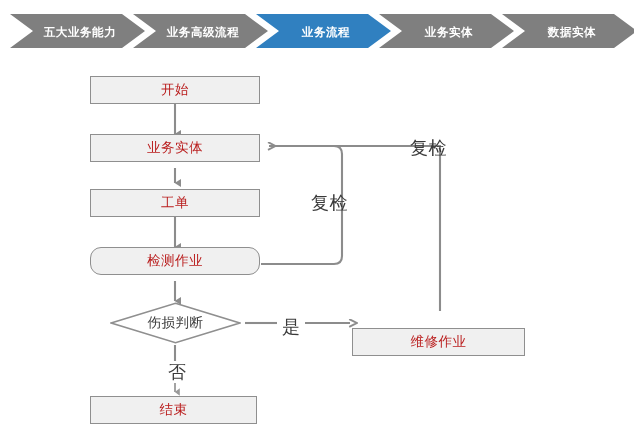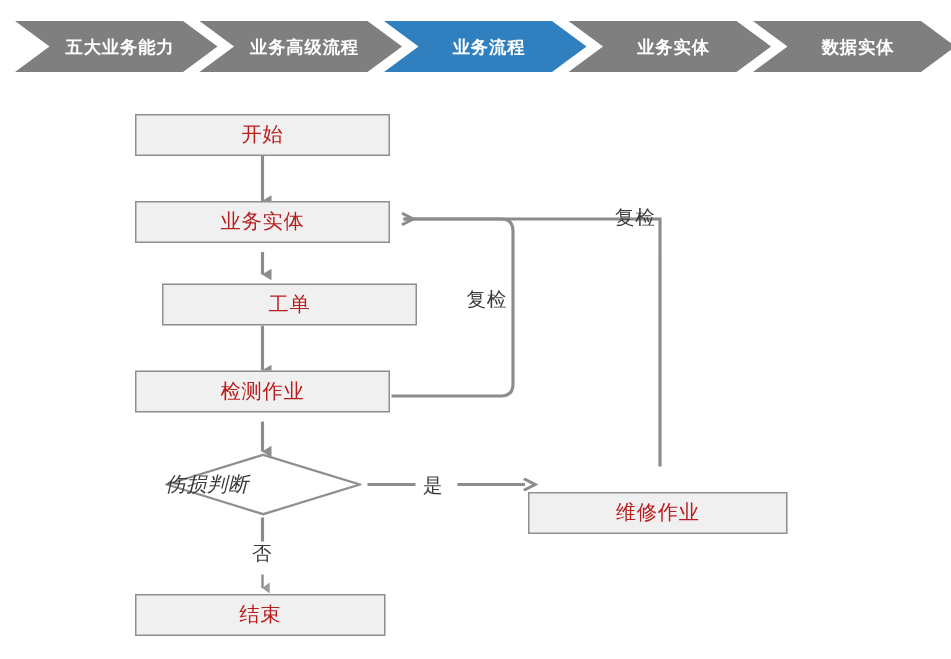--- a/index.html
+++ b/index.html
@@ -54,32 +54,32 @@
     color: #b91c1c;
     letter-spacing: 0.5px;
   }
 
   .diamond-wrap {
     position: absolute;
   }
   .diamond-label {
     position: absolute;
     width: 100%;
+    text-align: center;
     top: 50%;
     transform: translateY(-50%);
     font-size: 13.5px;
     color: #3a3a3a;
     letter-spacing: 0.5px;
     pointer-events: none;
-    font-style: italic;
   }
 
   .edge-label {
     position: absolute;
-    font-size: 13px;
+    font-size: 18px;
     color: #3a3a3a;
     letter-spacing: 0.5px;
     white-space: nowrap;
   }
 
   #connectors {
     position: absolute;
     left: 0;
     top: 0;
     width: 634px;
@@ -160,25 +160,25 @@
   </svg>
 
   <div class="node-box" style="left:90px; top:18px; width:170px; height:28px;">
     <span>开始</span>
   </div>
 
   <div class="node-box" style="left:90px; top:76px; width:170px; height:28px;">
     <span>业务实体</span>
   </div>
 
-  <div class="node-box" style="left:90px; top:131px; width:170px; height:28px;margin-left:18px;">
+  <div class="node-box" style="left:90px; top:131px; width:170px; height:28px;">
     <span>工单</span>
   </div>
 
-  <div class="node-box" style="left:90px; top:189px; width:170px; height:28px;">
+  <div class="node-box" style="left:90px; top:189px; width:170px; height:28px;border-radius:11px;">
     <span>检测作业</span>
   </div>
 
   <div class="diamond-wrap" style="left:110px; top:244px; width:131px; height:42px;">
     <svg width="131" height="42" viewBox="0 0 131 42" xmlns="http://www.w3.org/2000/svg">
       <polygon points="65.5,1.2 129.8,21 65.5,40.8 1.2,21" fill="#ffffff" stroke="#8f8f8f" stroke-width="1.5"></polygon>
     </svg>
     <div class="diamond-label">伤损判断</div>
   </div>
 

